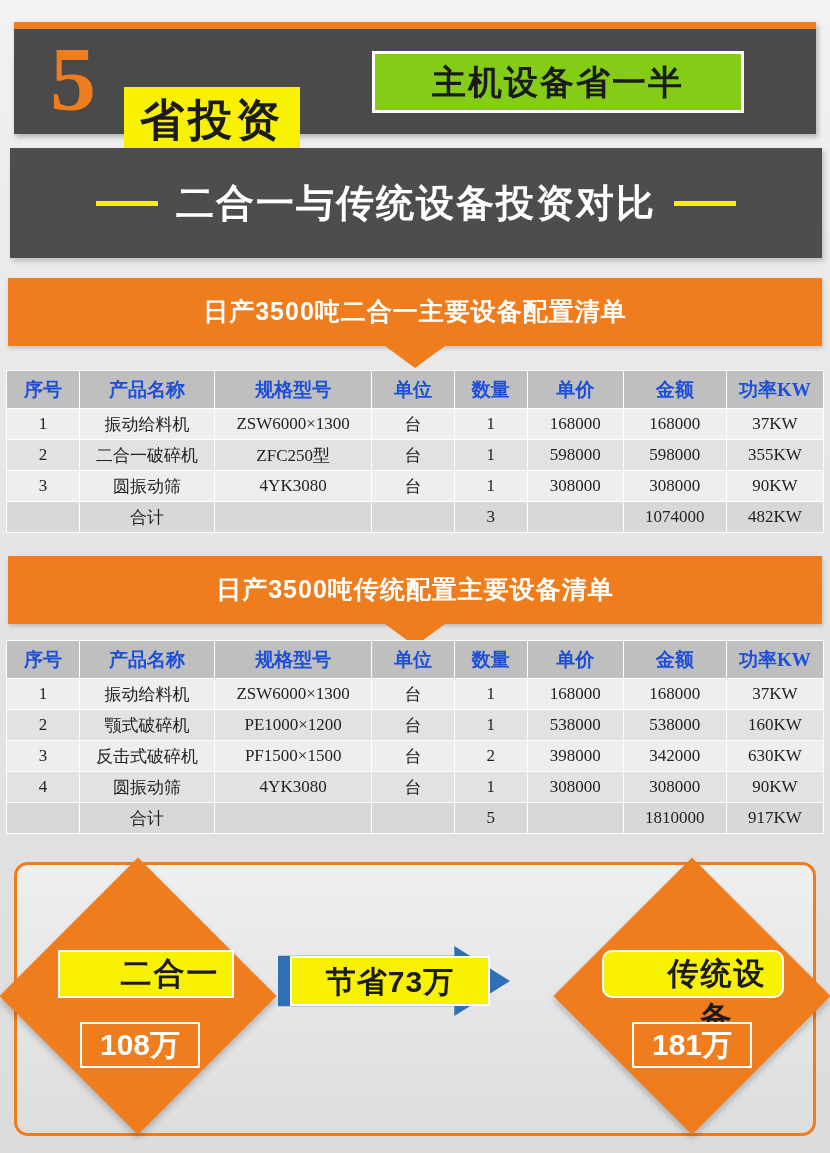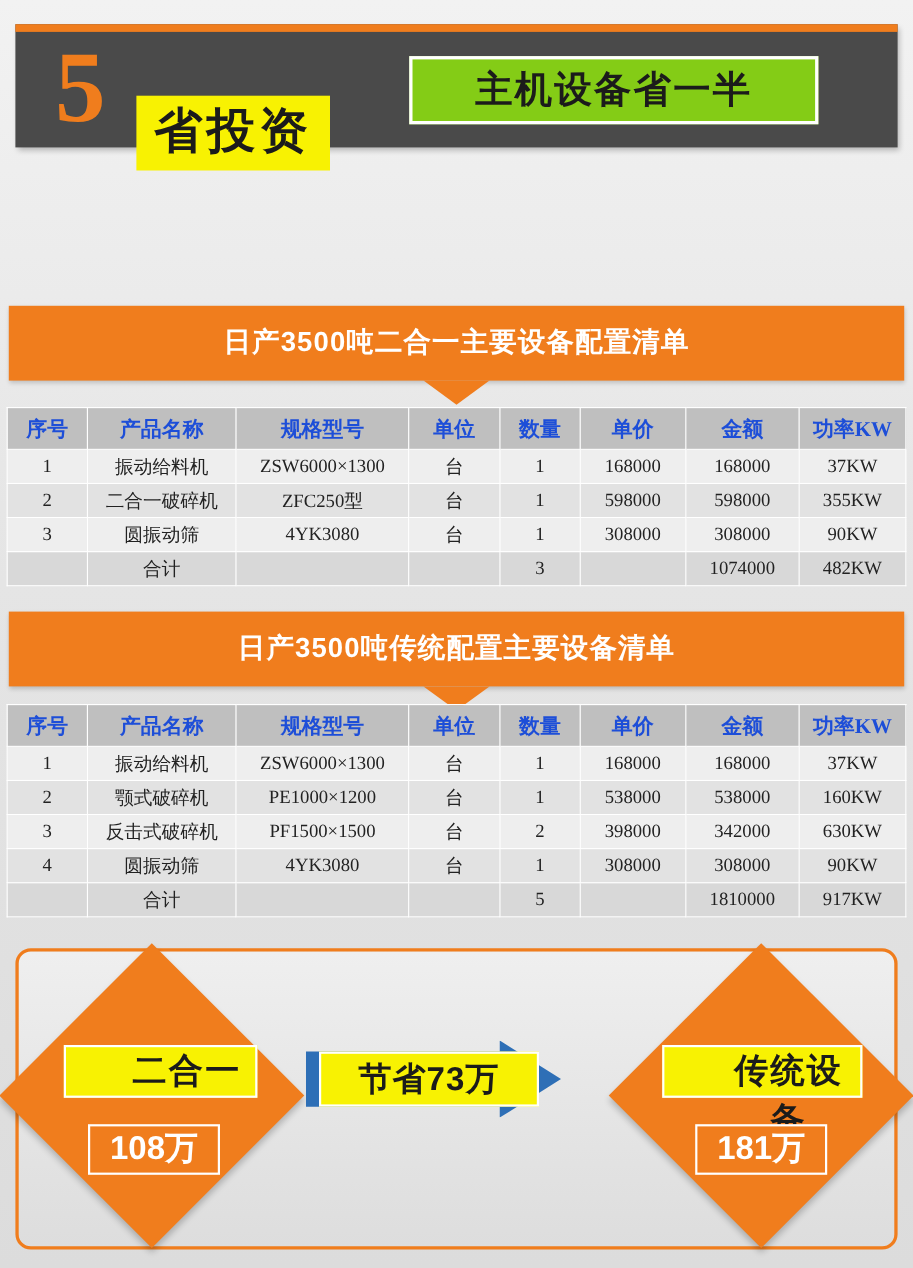--- a/index.html
+++ b/index.html
@@ -190,21 +190,21 @@
     color: #1b1b1b;
     font-size: 31px;
     font-weight: bold;
     text-align: center;
     line-height: 44px;
     height: 48px;
     letter-spacing: 2px;
     padding-left: 48px;
   }
   #label-left { left: 58px; top: 950px; width: 176px; }
-  #label-right { left: 602px; top: 950px; width: 182px; }
+  #label-right { left: 602px; top: 950px; width: 182px; border-radius: 10px; }
   .diamond-value {
     position: absolute;
     background: #f07d1d;
     border: 2px solid #ffffff;
     color: #ffffff;
     font-size: 30px;
     font-weight: bold;
     text-align: center;
     line-height: 42px;
     height: 46px;
@@ -238,20 +238,27 @@
 <body>
 
 <div class="page">
 
   <div class="banner">
     <div class="banner-num">5</div>
     <div class="banner-tag">省投资</div>
     <div class="banner-sub">主机设备省一半</div>
   </div>
 
+  <div class="subtitle-bar">
+    <div class="inner">
+      <span class="dash"></span>
+      <span class="subtitle-text">二合一与传统设备投资对比</span>
+      <span class="dash"></span>
+    </div>
+  </div>
 
   <div class="ribbon" id="ribbon-1">日产3500吨二合一主要设备配置清单</div>
 
   <table class="spec" id="table-1">
     <colgroup>
       <col class="c-idx">
         <col class="c-name">
         <col class="c-model">
         <col class="c-unit">
       <col class="c-qty">

